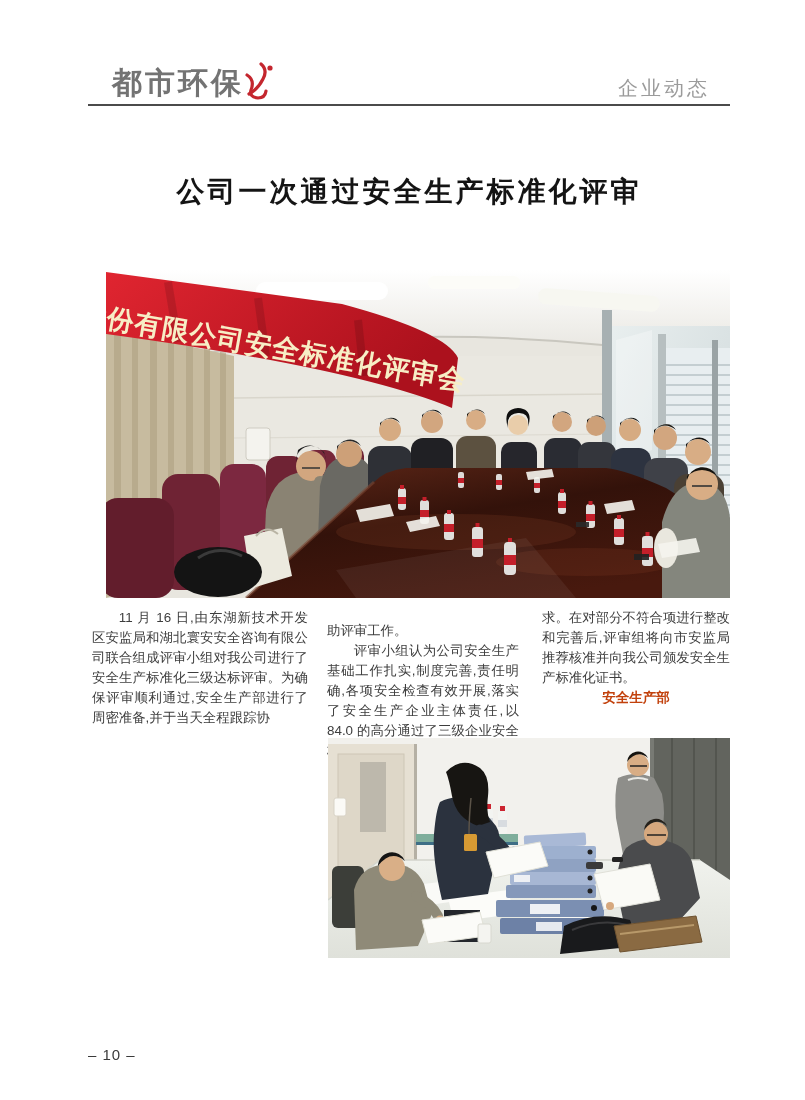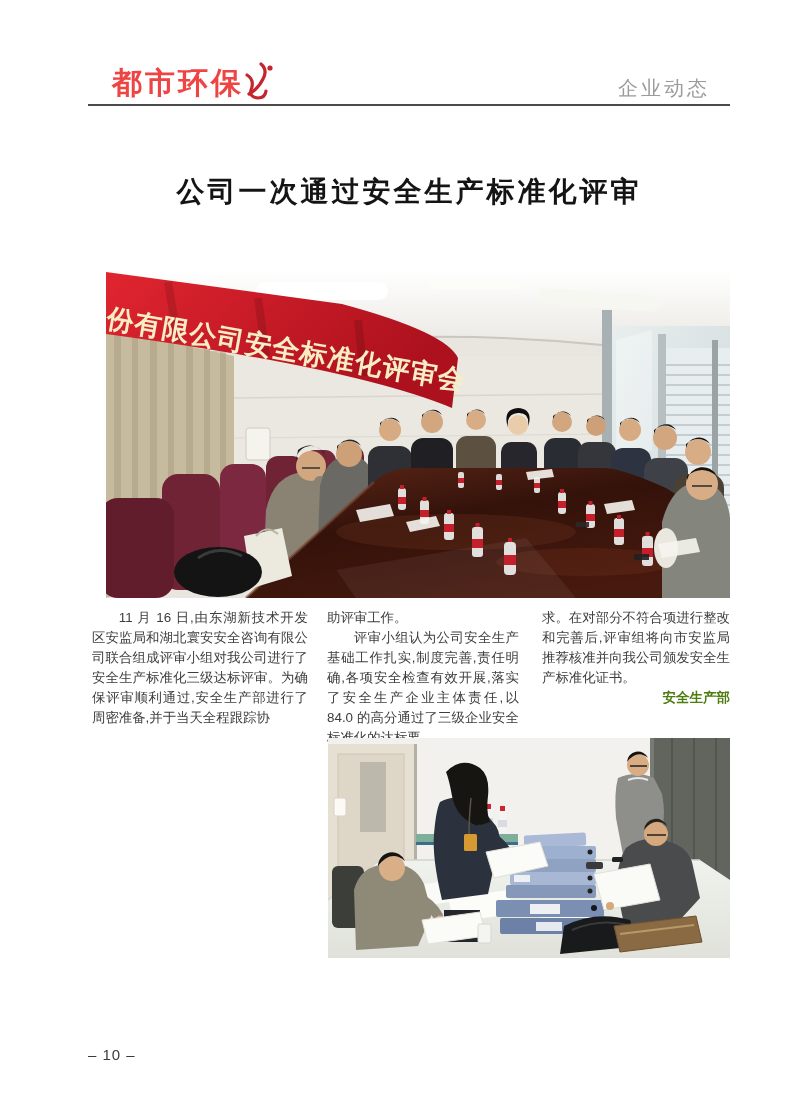--- a/index.html
+++ b/index.html
@@ -1,40 +1,40 @@
 <!DOCTYPE html>
 <html><head>
 <meta charset="utf-8">
 <style>
   html,body{margin:0;padding:0;background:#ffffff;}
   .page{position:relative;width:805px;height:1100px;background:#ffffff;overflow:hidden;
         font-family:"Liberation Sans","DejaVu Sans",sans-serif;}
   
   .masthead-logo{position:absolute;left:112px;top:66px;font-size:30px;font-weight:700;
-        color:#ef4444;letter-spacing:3px;line-height:34px;}
+        color:#737373;letter-spacing:3px;line-height:34px;}
   .logo-mark{position:absolute;left:240px;top:60px;width:38px;height:42px;}
   .section-label{position:absolute;right:95px;top:76px;font-size:20px;color:#9b9b9b;
         letter-spacing:3px;line-height:24px;text-align:center;}
   .header-rule{position:absolute;left:88px;top:104px;width:642px;height:2px;background:#4b4b4b;}
   
   .article-title{position:absolute;left:88px;top:172px;width:642px;text-align:center;
         font-family:Liberation Sans, sans-serif;font-size:28px;font-weight:700;
         color:#141414;letter-spacing:3px;line-height:40px;}
   
   .photo-top{position:absolute;left:106px;top:270px;width:624px;height:328px;display:block;}
   .photo-bottom{position:absolute;left:328px;top:738px;width:402px;height:220px;display:block;}
   
   .col{position:absolute;top:608px;font-size:13.4px;line-height:20px;color:#3d3d3d;
         text-align:justify;}
   .col p{margin:0;}
   .col p.indent{text-indent:2em;}
   .col1{left:92px;width:216px;}
-  .col2{left:327px;width:192px;}
+  .col2{left:327px;width:192px;margin-top:13px;}
   .col3{left:542px;width:188px;}
-  .byline{margin-top:6px;text-align:right;font-weight:700;color:#4d7c0f;font-size:13.5px;}
+  .byline{margin-top:6px;text-align:center;font-weight:700;color:#c2410c;font-size:13.5px;}
   
   .page-number{position:absolute;left:88px;top:1046px;font-size:15px;color:#3a3a3a;
         letter-spacing:1px;}
 </style>
 </head>
 <body>
 
 <div class="page">
 
   <div class="masthead-logo">都市环保</div>

